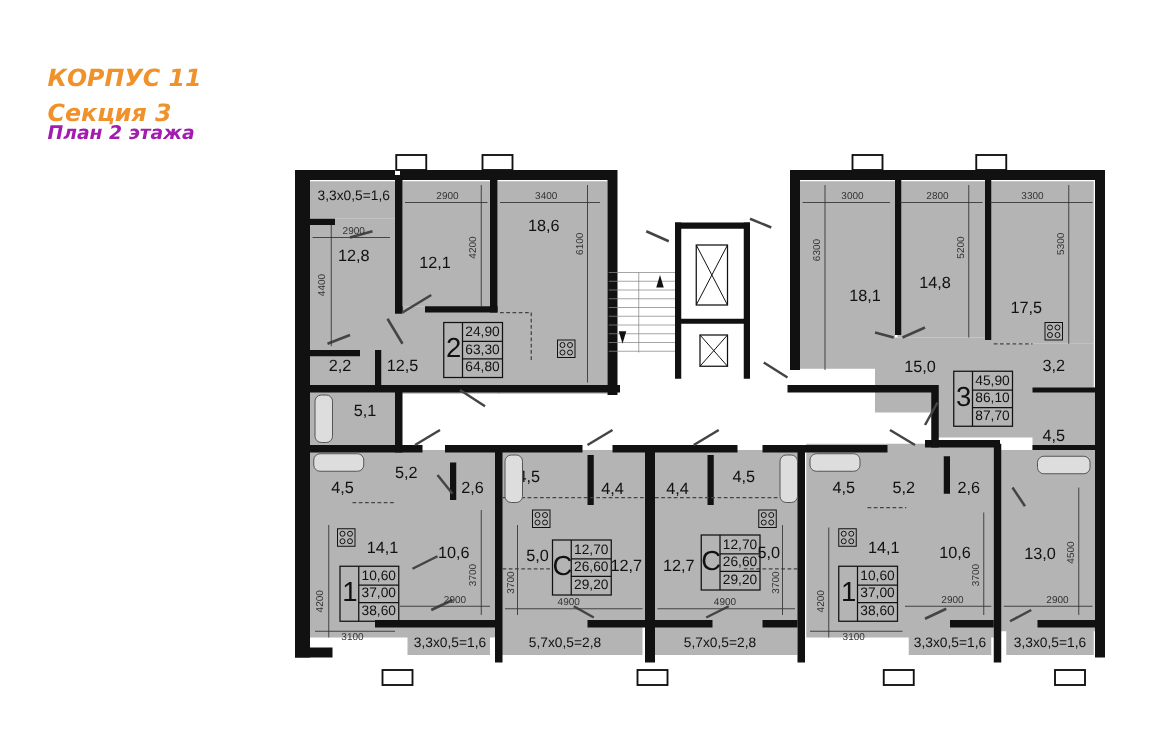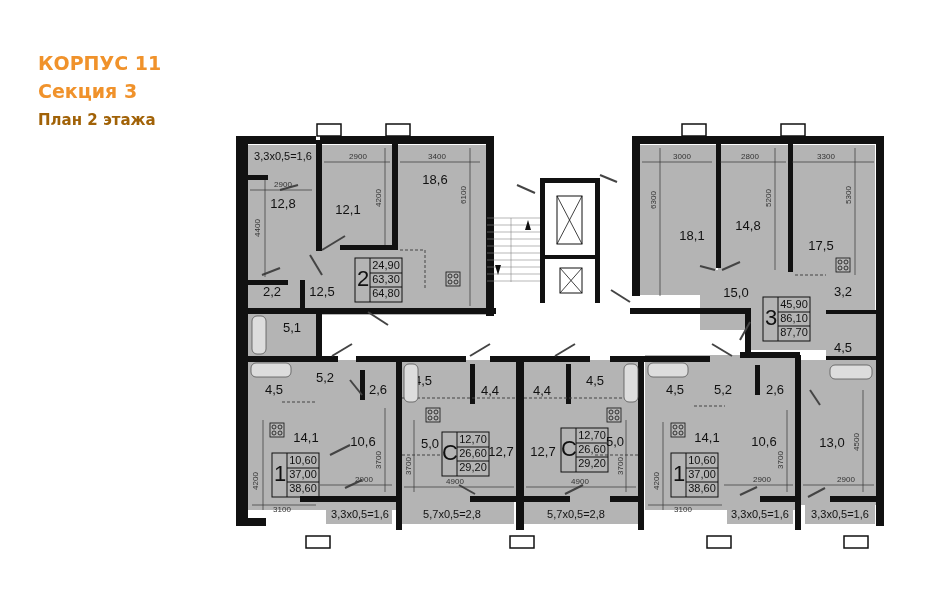--- a/index.html
+++ b/index.html
@@ -1,20 +1,20 @@
 <!DOCTYPE html>
 <html><head>
 <meta charset="utf-8">
 <style>
   html,body{margin:0;padding:0;background:#ffffff;}
   body{width:941px;height:600px;position:relative;overflow:hidden;font-family:"Liberation Sans",sans-serif;}
-  .title{position:absolute;left:38px;color:#f0922b;font-weight:bold;font-family:"DejaVu Sans",sans-serif;}
+  .title{position:absolute;left:38px;color:#f0922b;font-weight:bold;font-family:"DejaVu Sans",sans-serif;font-style:italic;}
   .t1{top:52px;font-size:19px;}
   .t2{top:80px;font-size:19px;}
-  .t3{top:111px;font-size:15px;color:#a16207;}
+  .t3{top:97px;font-size:15px;color:#a21caf;}
   svg{position:absolute;left:0;top:0;}
   .room-fill{fill:#b4b4b4;}
   .wall{fill:#111;}
   .area-txt{font-family:"Liberation Sans",sans-serif;font-size:13px;fill:#111;text-anchor:middle;dominant-baseline:middle;}
   .dim-txt{font-family:"Liberation Sans",sans-serif;font-size:8px;fill:#333;text-anchor:middle;dominant-baseline:middle;}
   .bal-txt{font-family:"Liberation Sans",sans-serif;font-size:11px;fill:#111;text-anchor:middle;dominant-baseline:middle;}
   .dimline{stroke:#333;stroke-width:0.7;fill:none;}
   .door{stroke:#444;stroke-width:2;}
   .dash{stroke:#444;stroke-width:1;stroke-dasharray:3 2;fill:none;}
   .box{fill:none;stroke:#111;stroke-width:1;}

